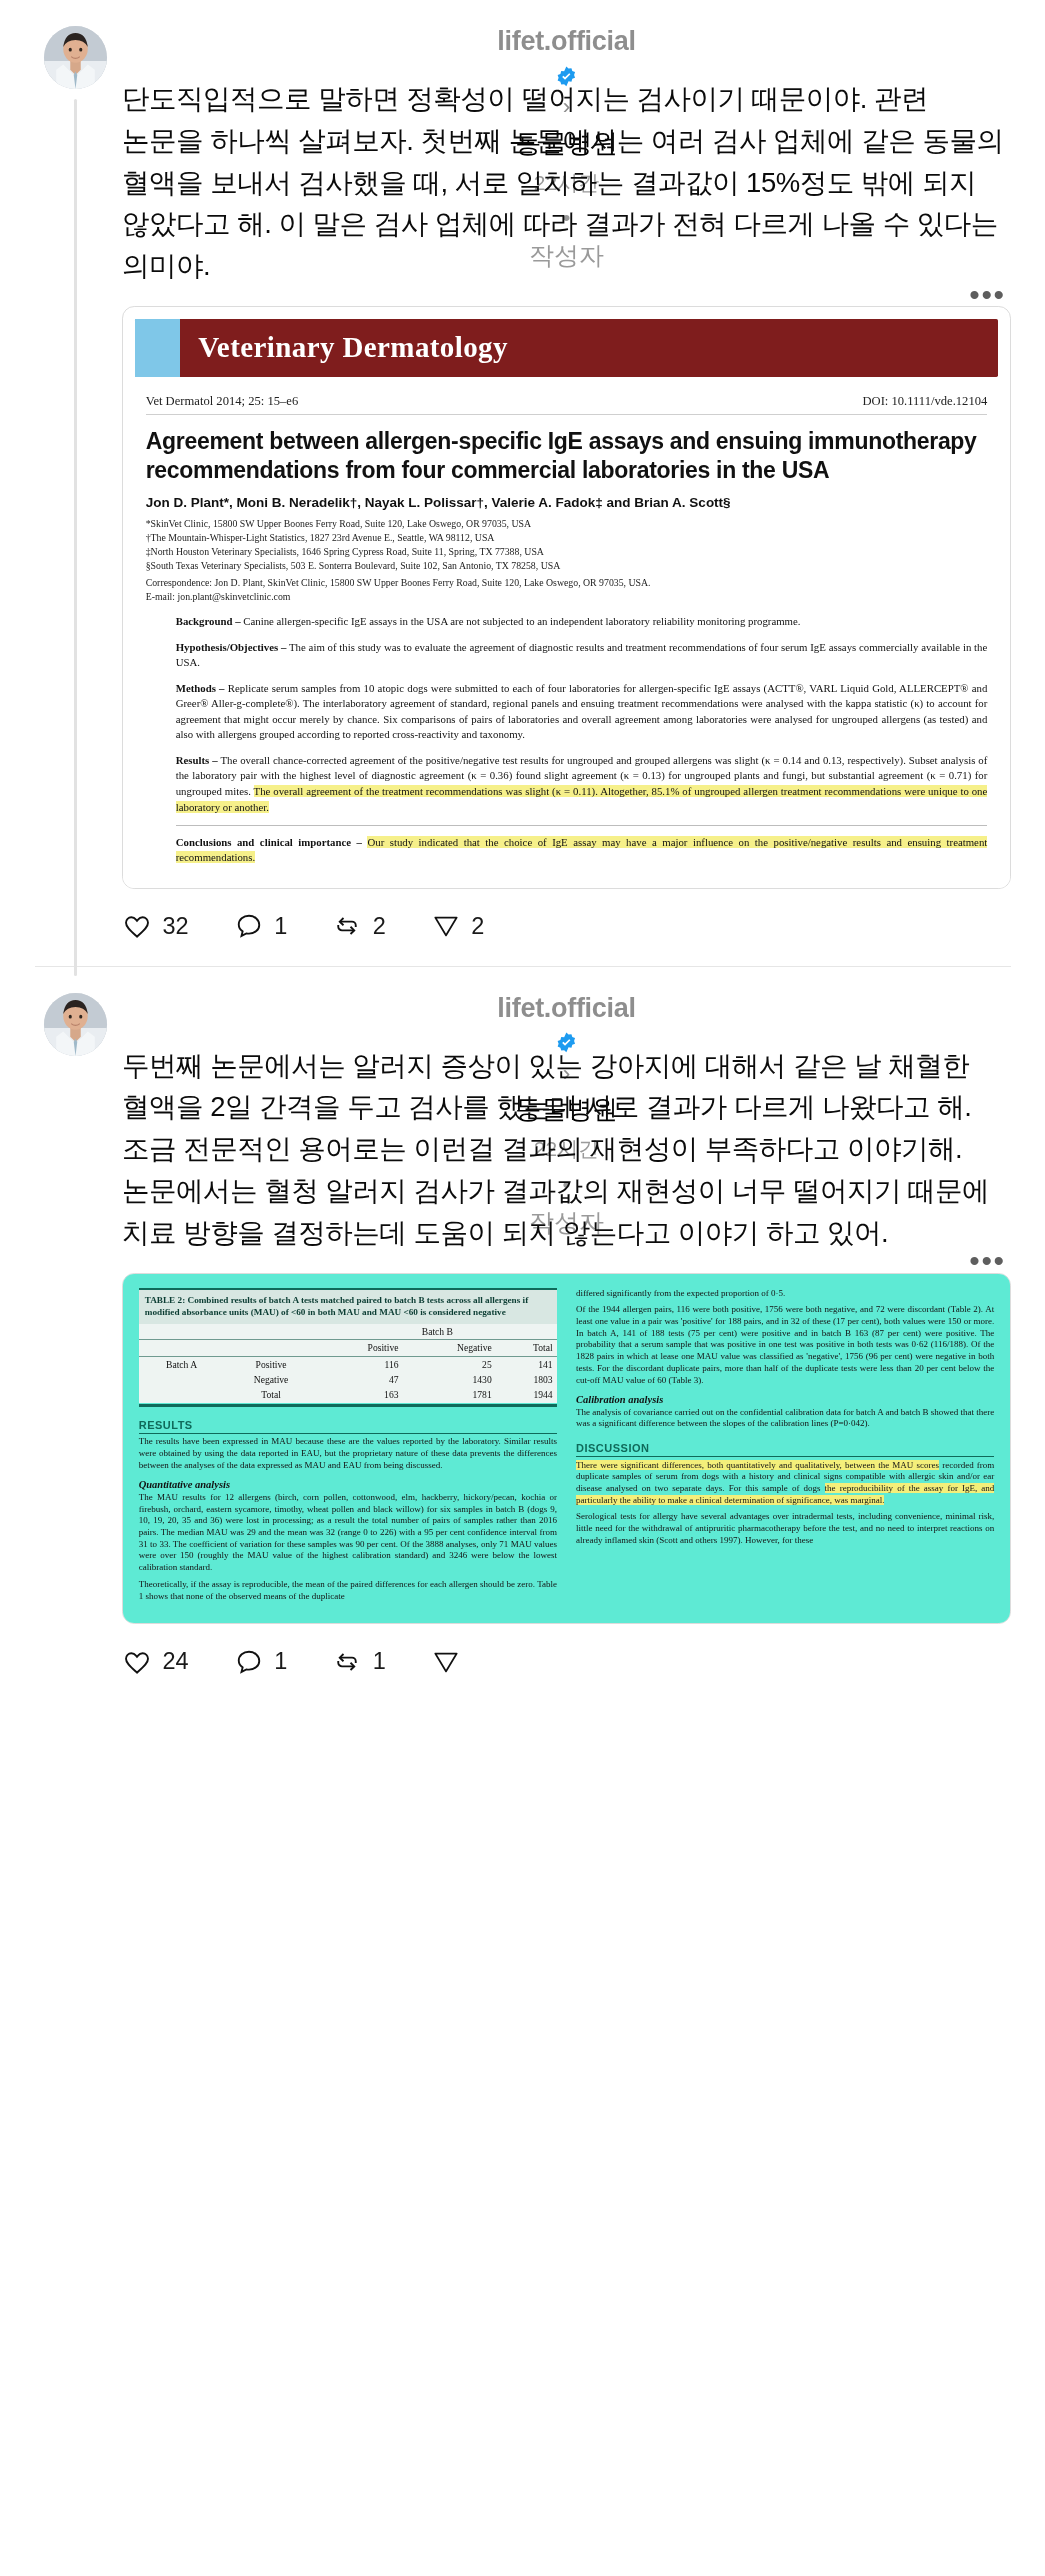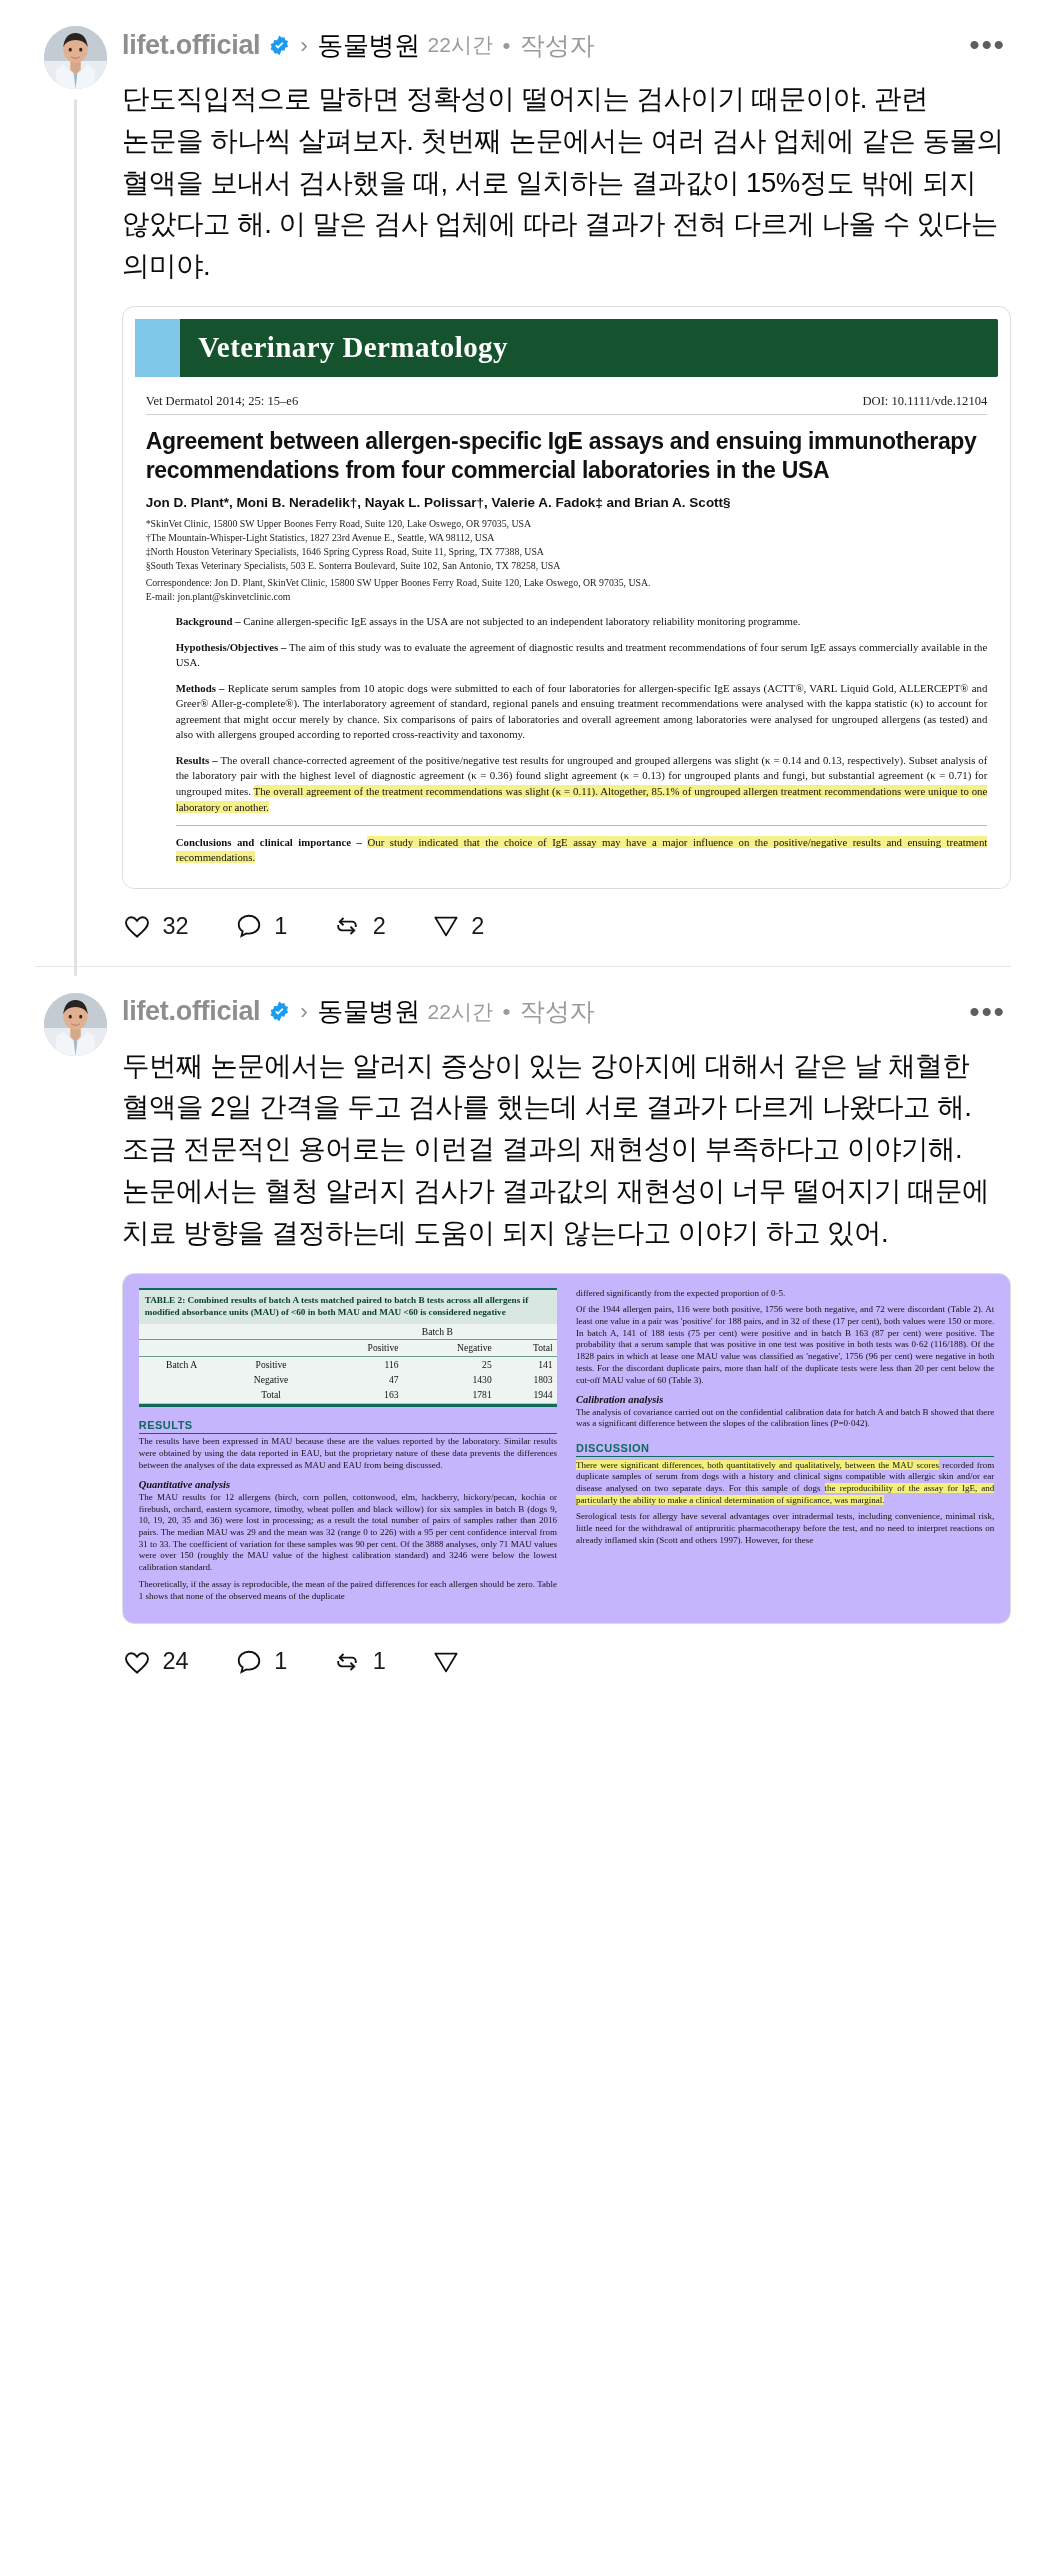--- a/index.html
+++ b/index.html
@@ -51,20 +51,21 @@
     flex: 1 1 auto;
     min-width: 0;
     padding-left: 7px;
     padding-bottom: 8.7px;
   }
   .header-row {
     display: flex;
     align-items: center;
     gap: 7.8px;
     height: 38px;
+    flex-direction: column;
   }
   .username {
     font-size: 27px;
     font-weight: bold;
     color: #8e8e8e;
     letter-spacing: -0.3px;
   }
   .verified {
     width: 22.7px; height: 22.7px;
     flex: 0 0 22.7px;
@@ -120,21 +121,21 @@
   .attachment {
     margin-top: 19px;
     border: 0.9px solid #dcdcdc;
     border-radius: 12.2px;
     overflow: hidden;
     background: #fff;
   }
   
   .paper1 { padding: 0 0 12.2px 0; background:#fff; }
   .vd-banner {
-    background: #14532d;
+    background: #7f1d1d;
     color: #fff;
     padding: 12.2px 0 12.2px 0;
     position: relative;
     margin: 12.2px 12.2px 0 12.2px;
     border-radius: 1.7px;
   }
   .vd-banner .vd-accent {
     position: absolute; left: 0; top: 0; bottom: 0; width: 45px;
     background: #7fc7e8;
   }
@@ -193,21 +194,21 @@
     text-align: justify;
     margin: 0 0 9.6px 0;
     padding-left: 30px;
   }
   .abs-block b { font-weight: bold; }
   .hl { background: #f6f08a; }
   .rule-top { border-top: 0.9px solid #bdbdbd; margin: 8.7px 0 8.7px 30px; }
   
   .paper2 {
     display: flex;
-    background: #c4b5fd;
+    background: #5eead4;
     padding: 14px 15.7px 15.7px 15.7px;
     gap: 19px;
   }
   .p2col { flex: 1 1 50%; min-width: 0; }
   .tbl-wrap { border-top: 2.6px solid #0f6a5a; }
   .tbl-cap {
     background: #d8e7e2;
     font-family: "Liberation Serif", serif;
     font-size: 9.2px;
     line-height: 1.3;

